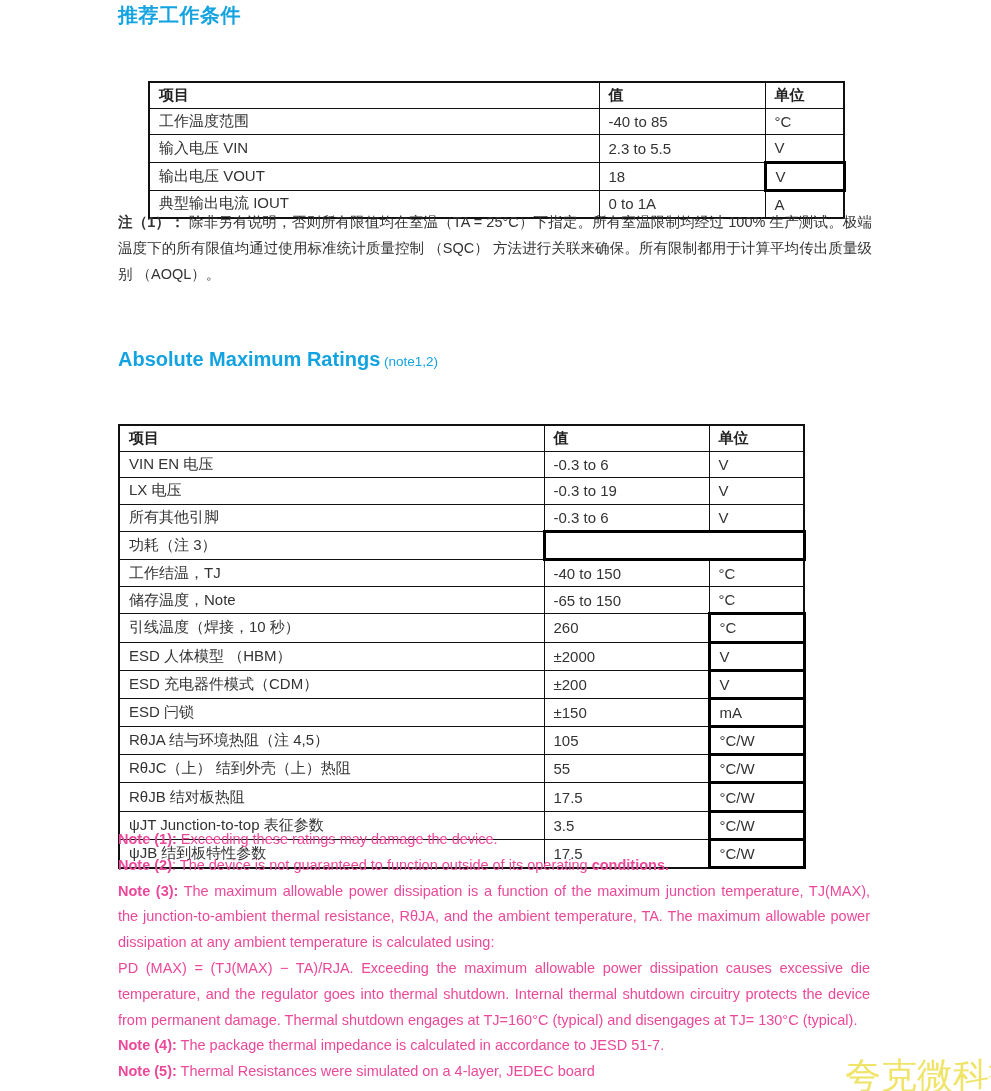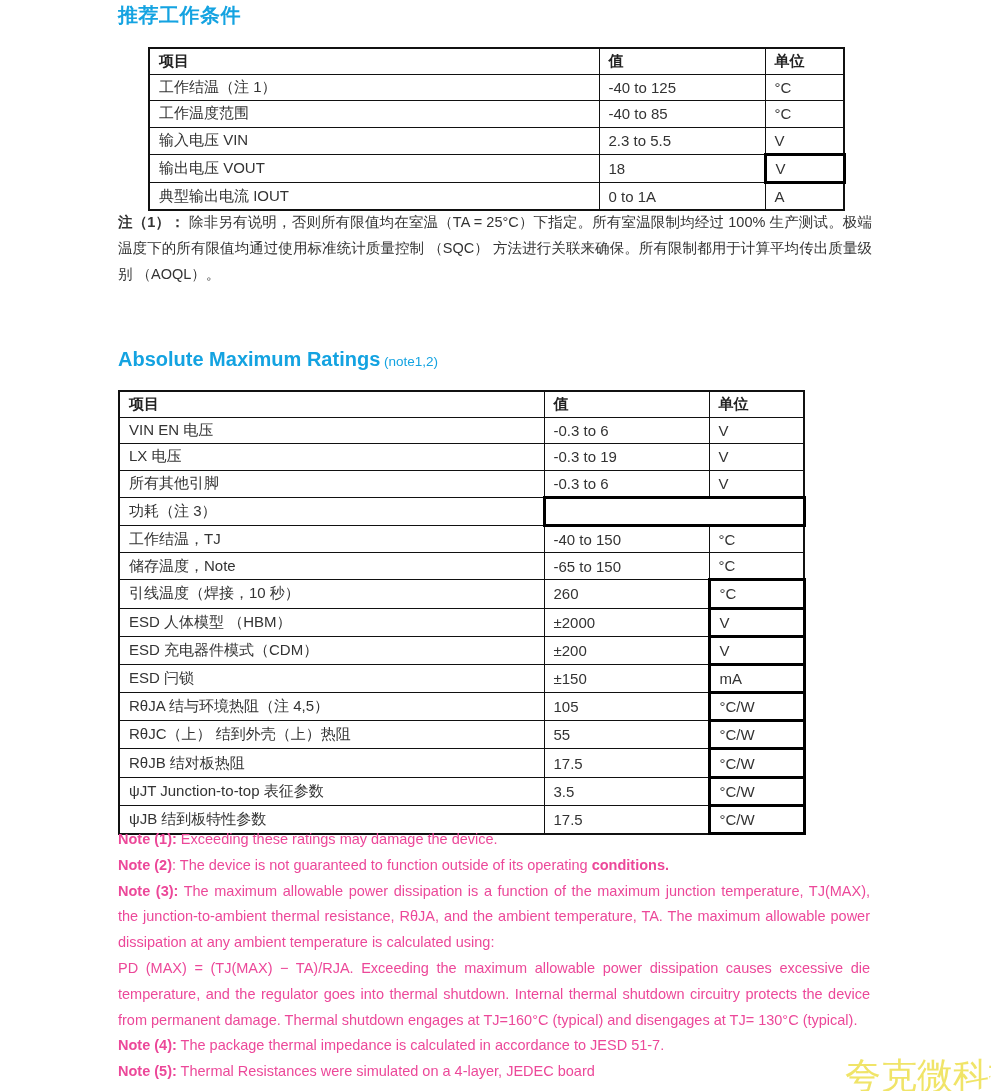--- a/index.html
+++ b/index.html
@@ -24,20 +24,21 @@
   .sec-title2{
     position:absolute;left:118px;top:348px;margin:0;
     font-size:20px;font-weight:bold;color:var(--accent);
   }
   .sec-title2 .suffix{font-size:13.5px;font-weight:normal;}
 
   table.dtable{
     border-collapse:collapse;
     table-layout:fixed;
     border:2px solid var(--line);
+    margin-top:34px;
   }
   #table1{position:absolute;left:148px;top:47px;}
   #table2{position:absolute;left:118px;top:390px;}
   .dtable th,.dtable td{
     border:1.4px solid var(--line);
     font-size:15px;
     height:25.2px;
     padding:0 4px 0 9px;
     text-align:left;
     vertical-align:middle;
@@ -83,25 +84,20 @@
       </colgroup>
       <thead>
         <tr>
           <th>项目</th>
           <th>值</th>
           <th>单位</th>
         </tr>
       </thead>
       <tbody>
         <tr>
-          <td>工作结温（注 1）</td>
-          <td>-40 to 125</td>
-          <td>°C</td>
-        </tr>
-        <tr>
           <td>工作温度范围</td>
           <td>-40 to 85</td>
           <td>°C</td>
         </tr>
         <tr>
           <td>输入电压 VIN</td>
           <td>2.3 to 5.5</td>
           <td>V</td>
         </tr>
         <tr>

